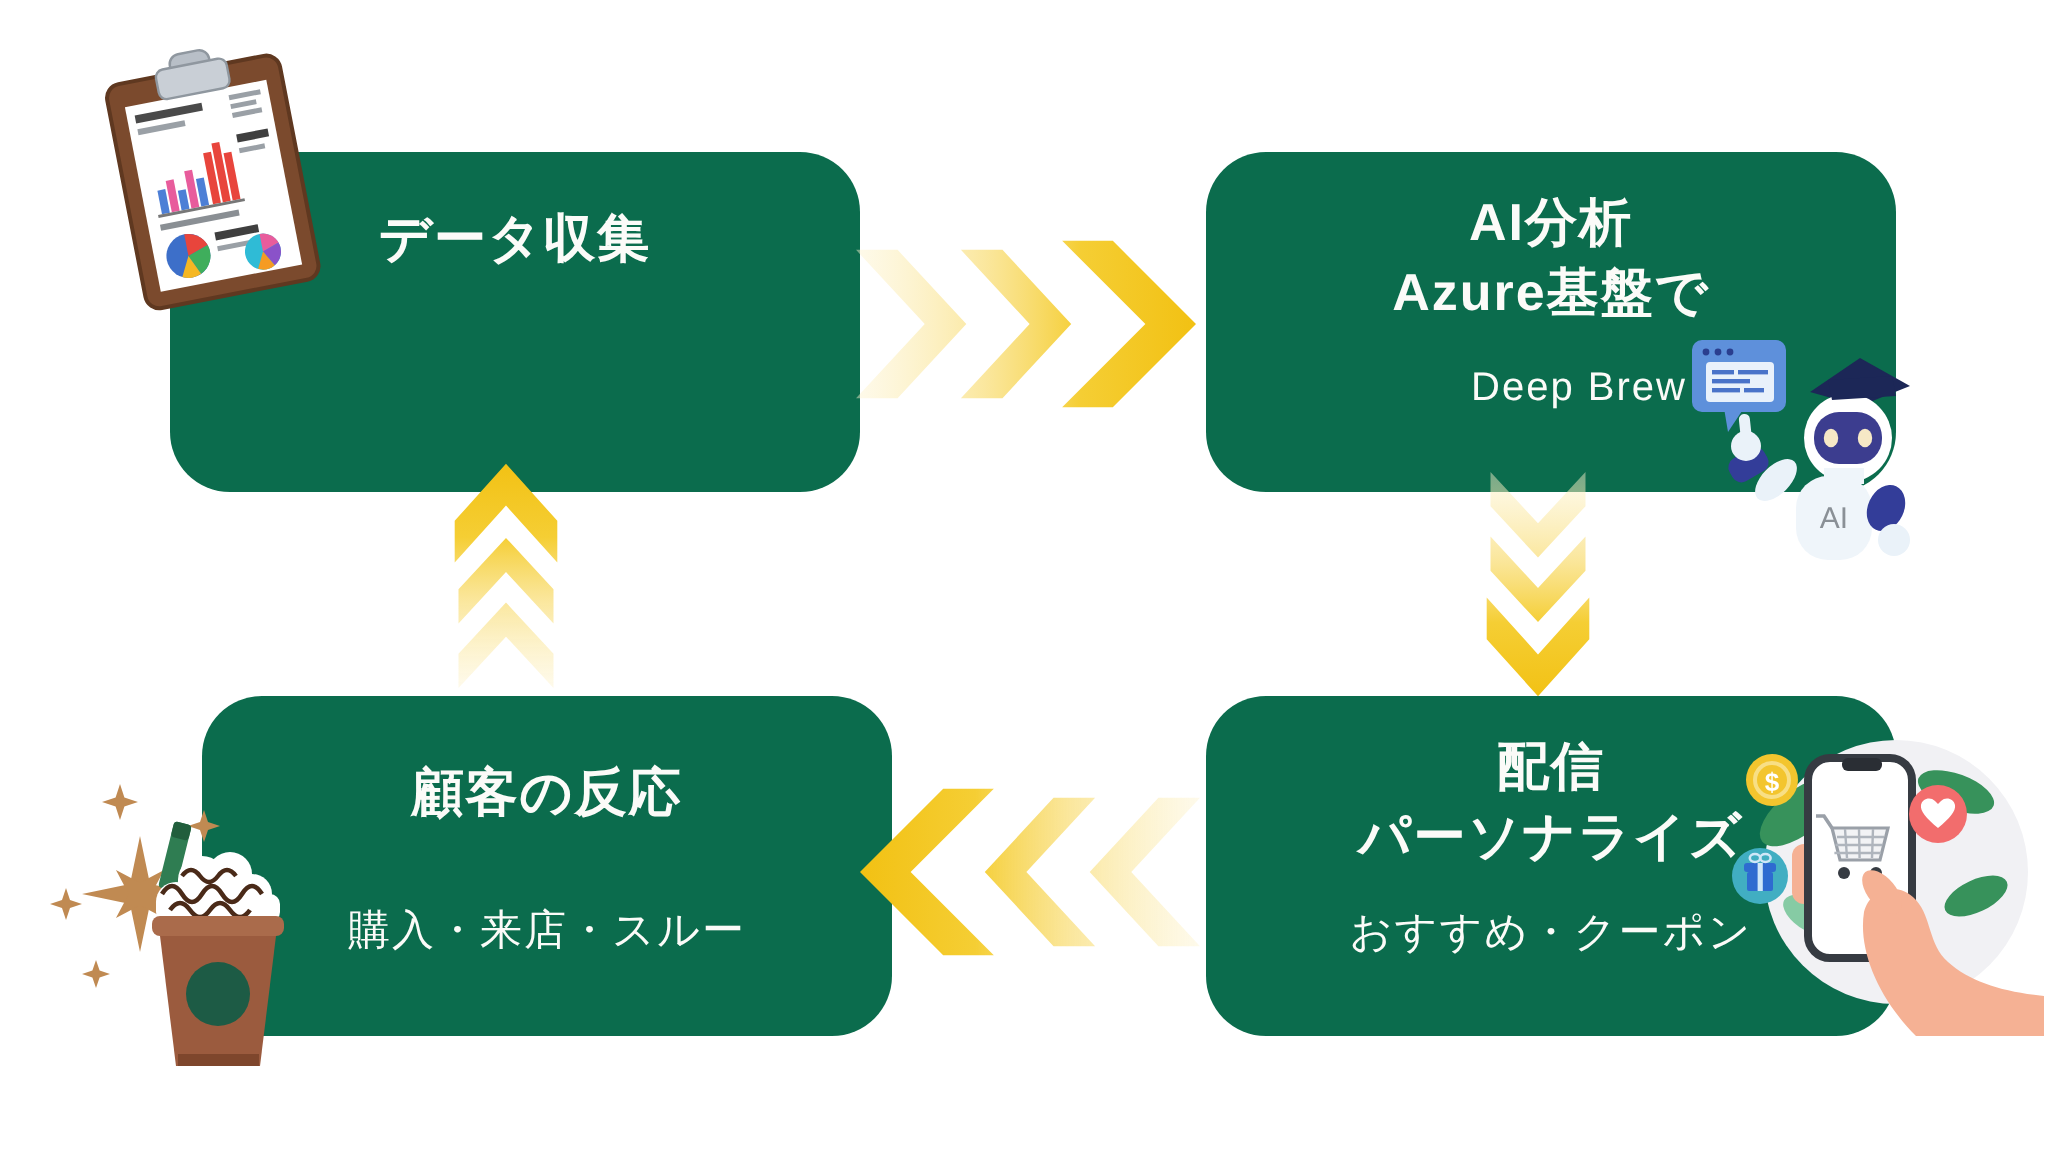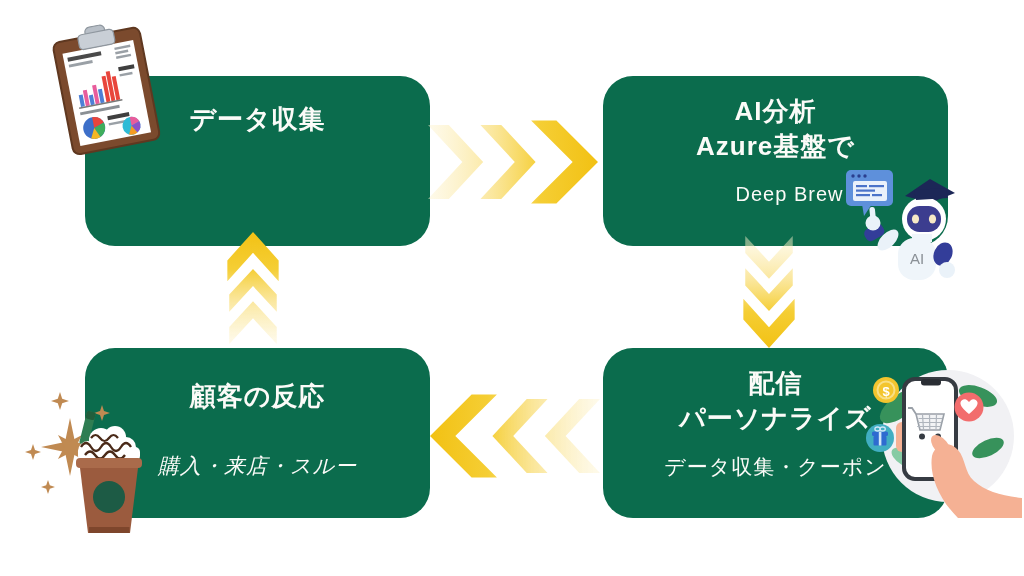--- a/index.html
+++ b/index.html
@@ -15,31 +15,31 @@
   
   .box {
     position:absolute; width:345px; height:170px;
     background: var(--box-green, #0B6C4D);
     border-radius:30px;
     color: var(--text-white, #FBFBF8);
     text-align:center; z-index:1;
   }
   .box1 { left:85px;  top:76px;  }
   .box2 { left:603px; top:76px;  }
-  .box3 { left:85px;  top:348px; }
+  .box3 { left:101px;  top:348px; }
   .box4 { left:603px; top:348px; }
 
   .box-title { font-size:26px; font-weight:bold; line-height:35px; letter-spacing:1px; }
   .box-sub   { font-size:21px; font-weight:normal; line-height:32px; letter-spacing:1px; }
   .box1 .box-title { margin-top:26px; }
   .box1 .box-sub   { margin-top:25px; }
   .box2 .box-title { margin-top:18px; }
   .box2 .box-sub   { margin-top:14px; font-size:20px;padding-left:28px; }
   .box3 .box-title { margin-top:31px; }
-  .box3 .box-sub   { margin-top:36px;font-style:italic; }
+  .box3 .box-sub   { margin-top:36px; }
   .box4 .box-title { margin-top:18px; }
   .box4 .box-sub   { margin-top:15px; }
 
   
   .arrow { position:absolute; z-index:3; line-height:0; }
   .arrow-right { left:428px; top:116px; }
   .arrow-left  { left:430px; top:390px; transform:scaleX(-1); }
   .arrow-down  { left:742px; top:236px; }
   .arrow-up    { left:226px; top:230px; transform:scaleY(-1); }
 
@@ -70,21 +70,21 @@
   <div class="box box3">
     <div class="box-title">顧客の反応</div>
     <div class="box-sub">購入・来店・スルー</div>
   </div>
 
   <div class="box box4">
     <div class="box-title">
       <div>配信</div>
       <div>パーソナライズ</div>
     </div>
-    <div class="box-sub">データ収集・クーポン</div>
+    <div class="box-sub">おすすめ・クーポン</div>
   </div>
 
   <div class="arrow arrow-right">
     <svg viewBox="0 0 188 92" width="170" height="92">
       <defs>
         <linearGradient id="gradR" x1="0" y1="0" x2="188" y2="0" gradientUnits="userSpaceOnUse">
           <stop offset="0" stop-color="#FDF4D2" stop-opacity="0.45"></stop>
           <stop offset="0.38" stop-color="#F9DF7D" stop-opacity="0.75"></stop>
           <stop offset="0.66" stop-color="#F5CE34"></stop>
           <stop offset="1" stop-color="#F2C113"></stop>

